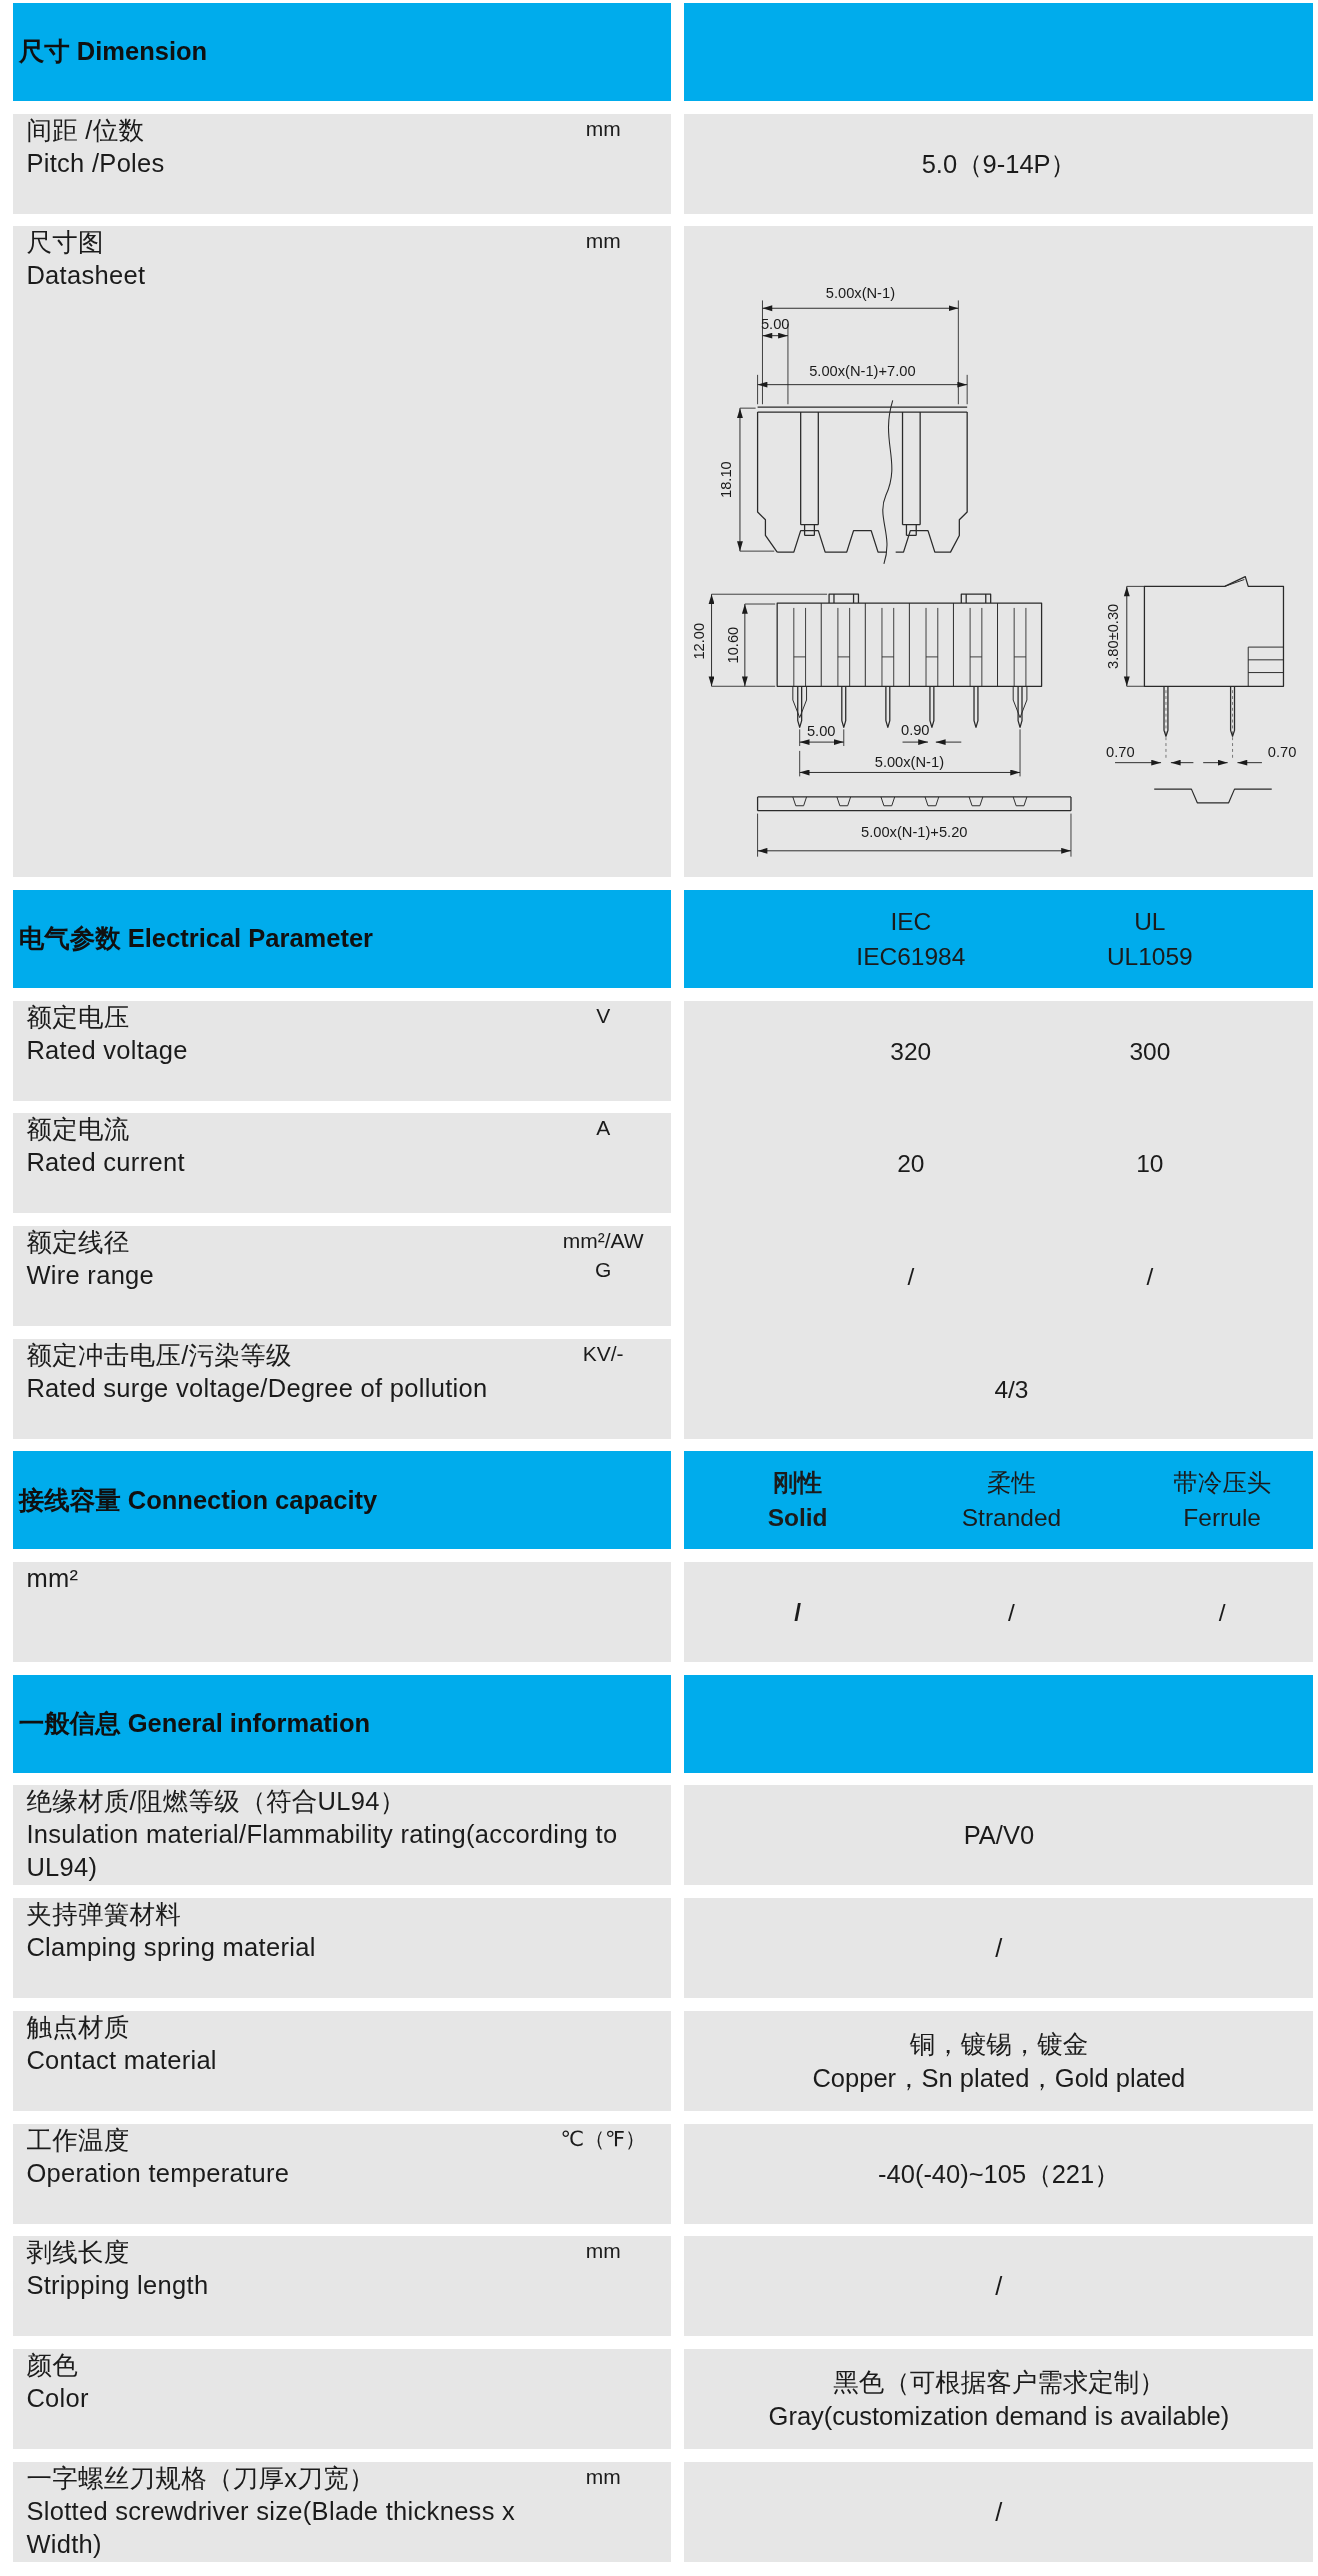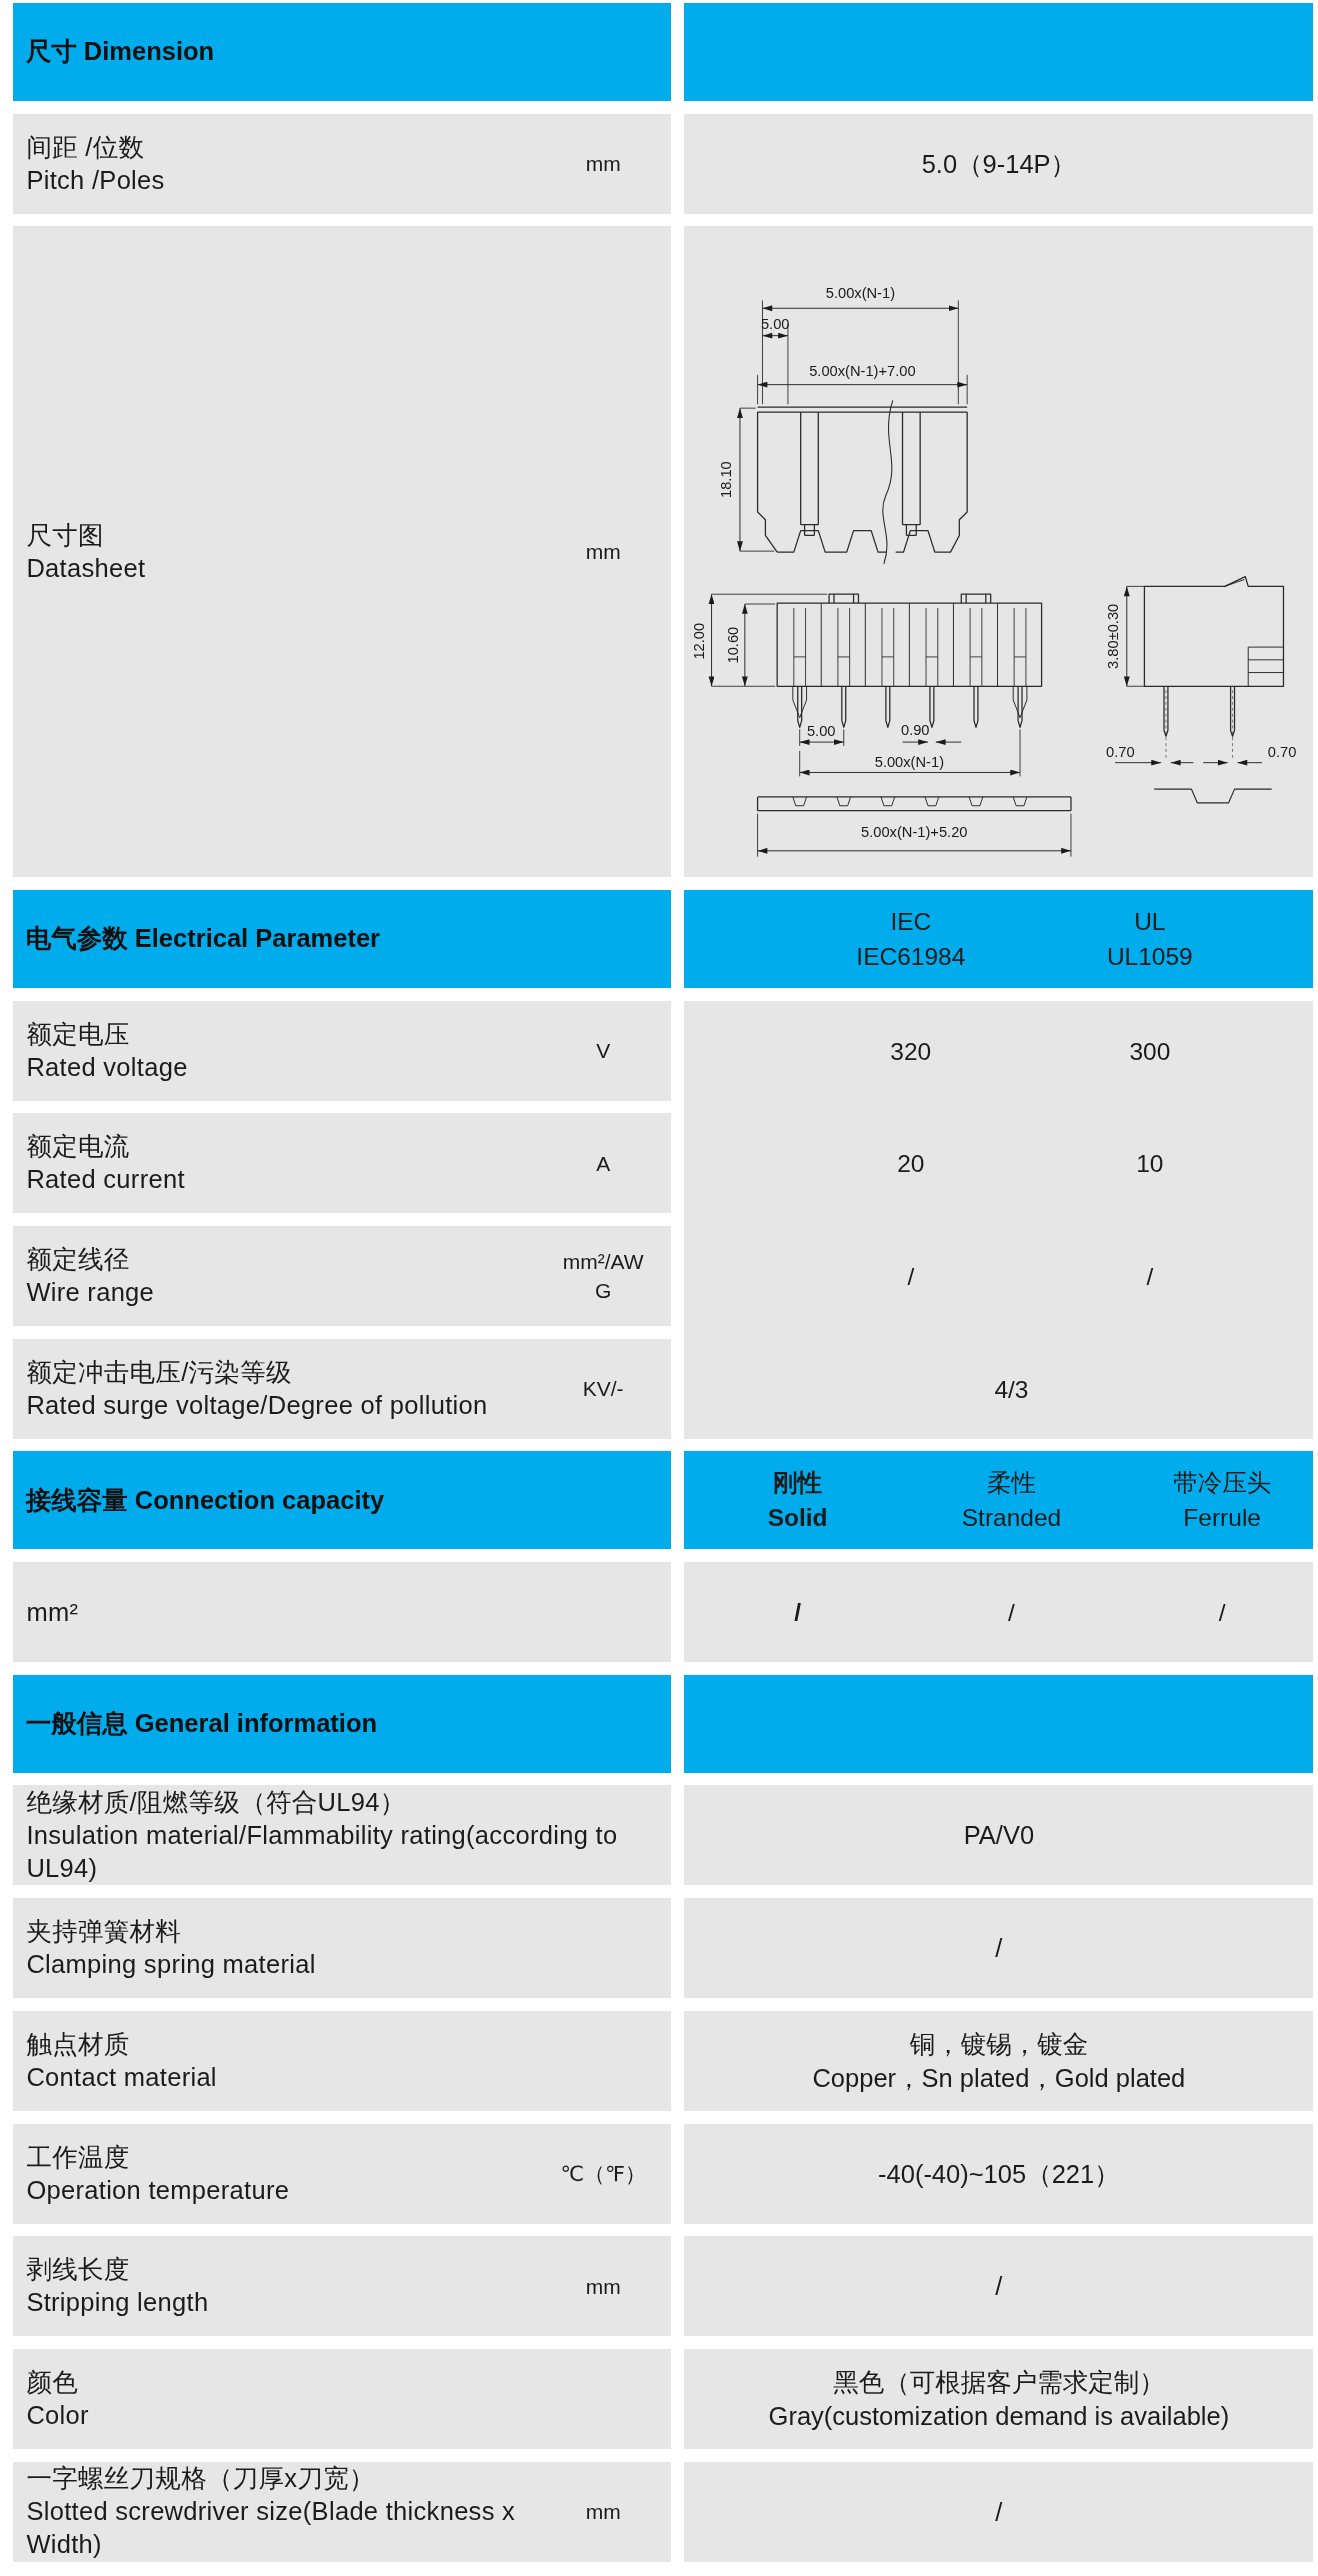--- a/index.html
+++ b/index.html
@@ -10,22 +10,22 @@
     font-family:"Liberation Sans","DejaVu Sans",sans-serif;
     color:#1b1b1b;
     overflow:hidden;
   }
   .tbl{position:absolute;left:12.7px;top:2.9px;width:1300px;}
   .r{display:grid;grid-template-columns:658px 629px;column-gap:13.7px;margin-bottom:12.7px;}
   .cell{background:#e6e6e6;}
   .hdr-cell{background:#00acec;height:98px;}
   .row-cell{height:100px;}
   .draw-cell{height:651px;}
-  .hdr-left{display:flex;align-items:center;padding-left:13px;font-weight:bold;font-size:25.5px;color:#101010;}
-  .left{display:flex;align-items:center;padding-left:13.7px;}
+  .hdr-left{display:flex;align-items:center;padding-left:6px;font-weight:bold;font-size:25.5px;color:#101010;}
+  .left{display:flex;padding-left:13.7px;}
   .lbl{flex:1;font-size:25.5px;line-height:33px;letter-spacing:0.3px;min-width:0;}
   .unit{width:135px;text-align:center;font-size:21px;line-height:29px;white-space:pre-line;}
   .vcenter{height:100%;display:flex;flex-direction:column;align-items:center;justify-content:center;text-align:center;font-size:25.5px;line-height:34px;}
   .rel{position:relative;}
   .pos{position:absolute;top:50%;transform:translate(-50%,-50%);text-align:center;font-size:24.5px;line-height:35px;white-space:nowrap;}
   .p36{left:36%;} .p74{left:74%;}
   .p18{left:18%;font-weight:bold;} .p52{left:52%;} .p855{left:85.5%;}
   .elec-left .row-cell{margin-bottom:12.7px;}
   .elec-left .row-cell:last-child{margin-bottom:0;}
   .elec-right{background:#e6e6e6;}

